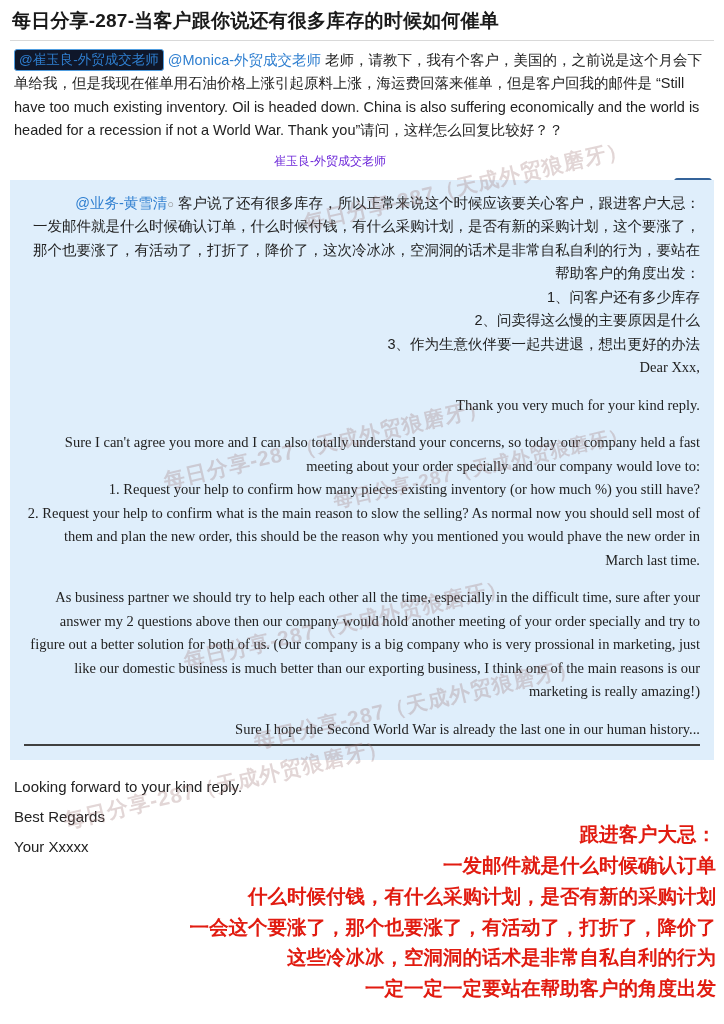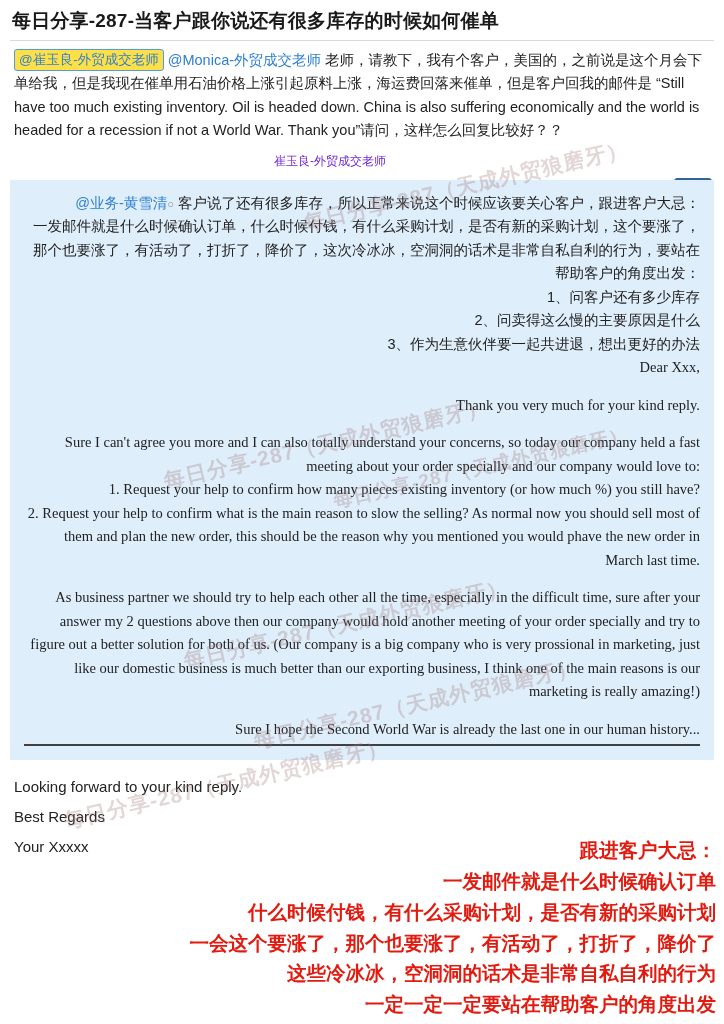--- a/index.html
+++ b/index.html
@@ -45,21 +45,21 @@
   }
   .mention-box {
     display: inline-block;
     border: 1px solid #4f9de0;
     border-radius: 3px;
     color: #2f7fd0;
     padding: 0px 4px;
     font-size: 13.5px;
     line-height: 1.45;
     vertical-align: 1px;
-    background: #fde047;
+    background: #0f172a;
   }
   .mention {
     color: #2f7fd0;
   }
   .q-signature {
     text-align: center;
     font-size: 12px;
     color: #6d28d9;
     margin: 10px 64px 0 0;
   }
@@ -168,21 +168,21 @@
   .wm2 { left: 160px; top: 430px; }
   .wm3 { left: 180px; top: 610px; }
   .wm4 { left: 250px; top: 690px; }
   .wm5 { left: 60px;  top: 770px; }
   .wm6 { left: 330px; top: 455px; font-size: 19px;}
 
   
   .annot {
     position: absolute;
     right: 8px;
-    bottom: 4px;
+    bottom: 20px;
     text-align: right;
     color: #e11b10;
     font-weight: bold;
     font-size: 19.5px;
     line-height: 1.58;
     text-shadow: 0 0 1px rgba(255,255,255,0.6);
   }
   .annot div { white-space: nowrap; }
 </style>
 </head>

